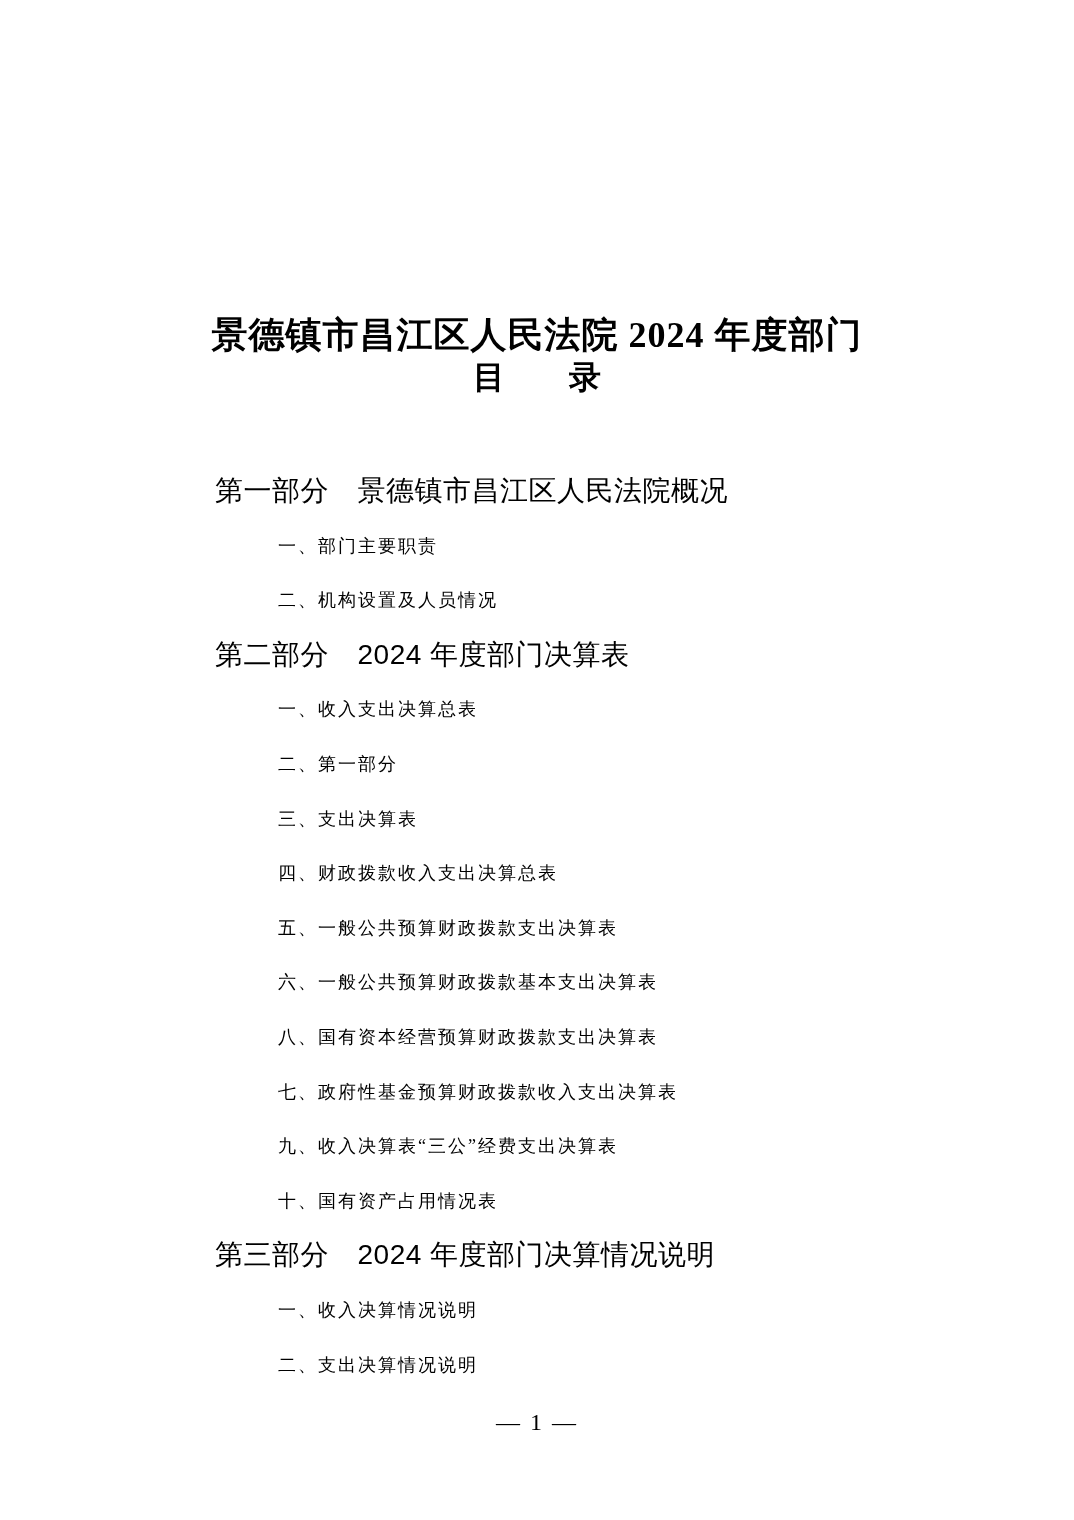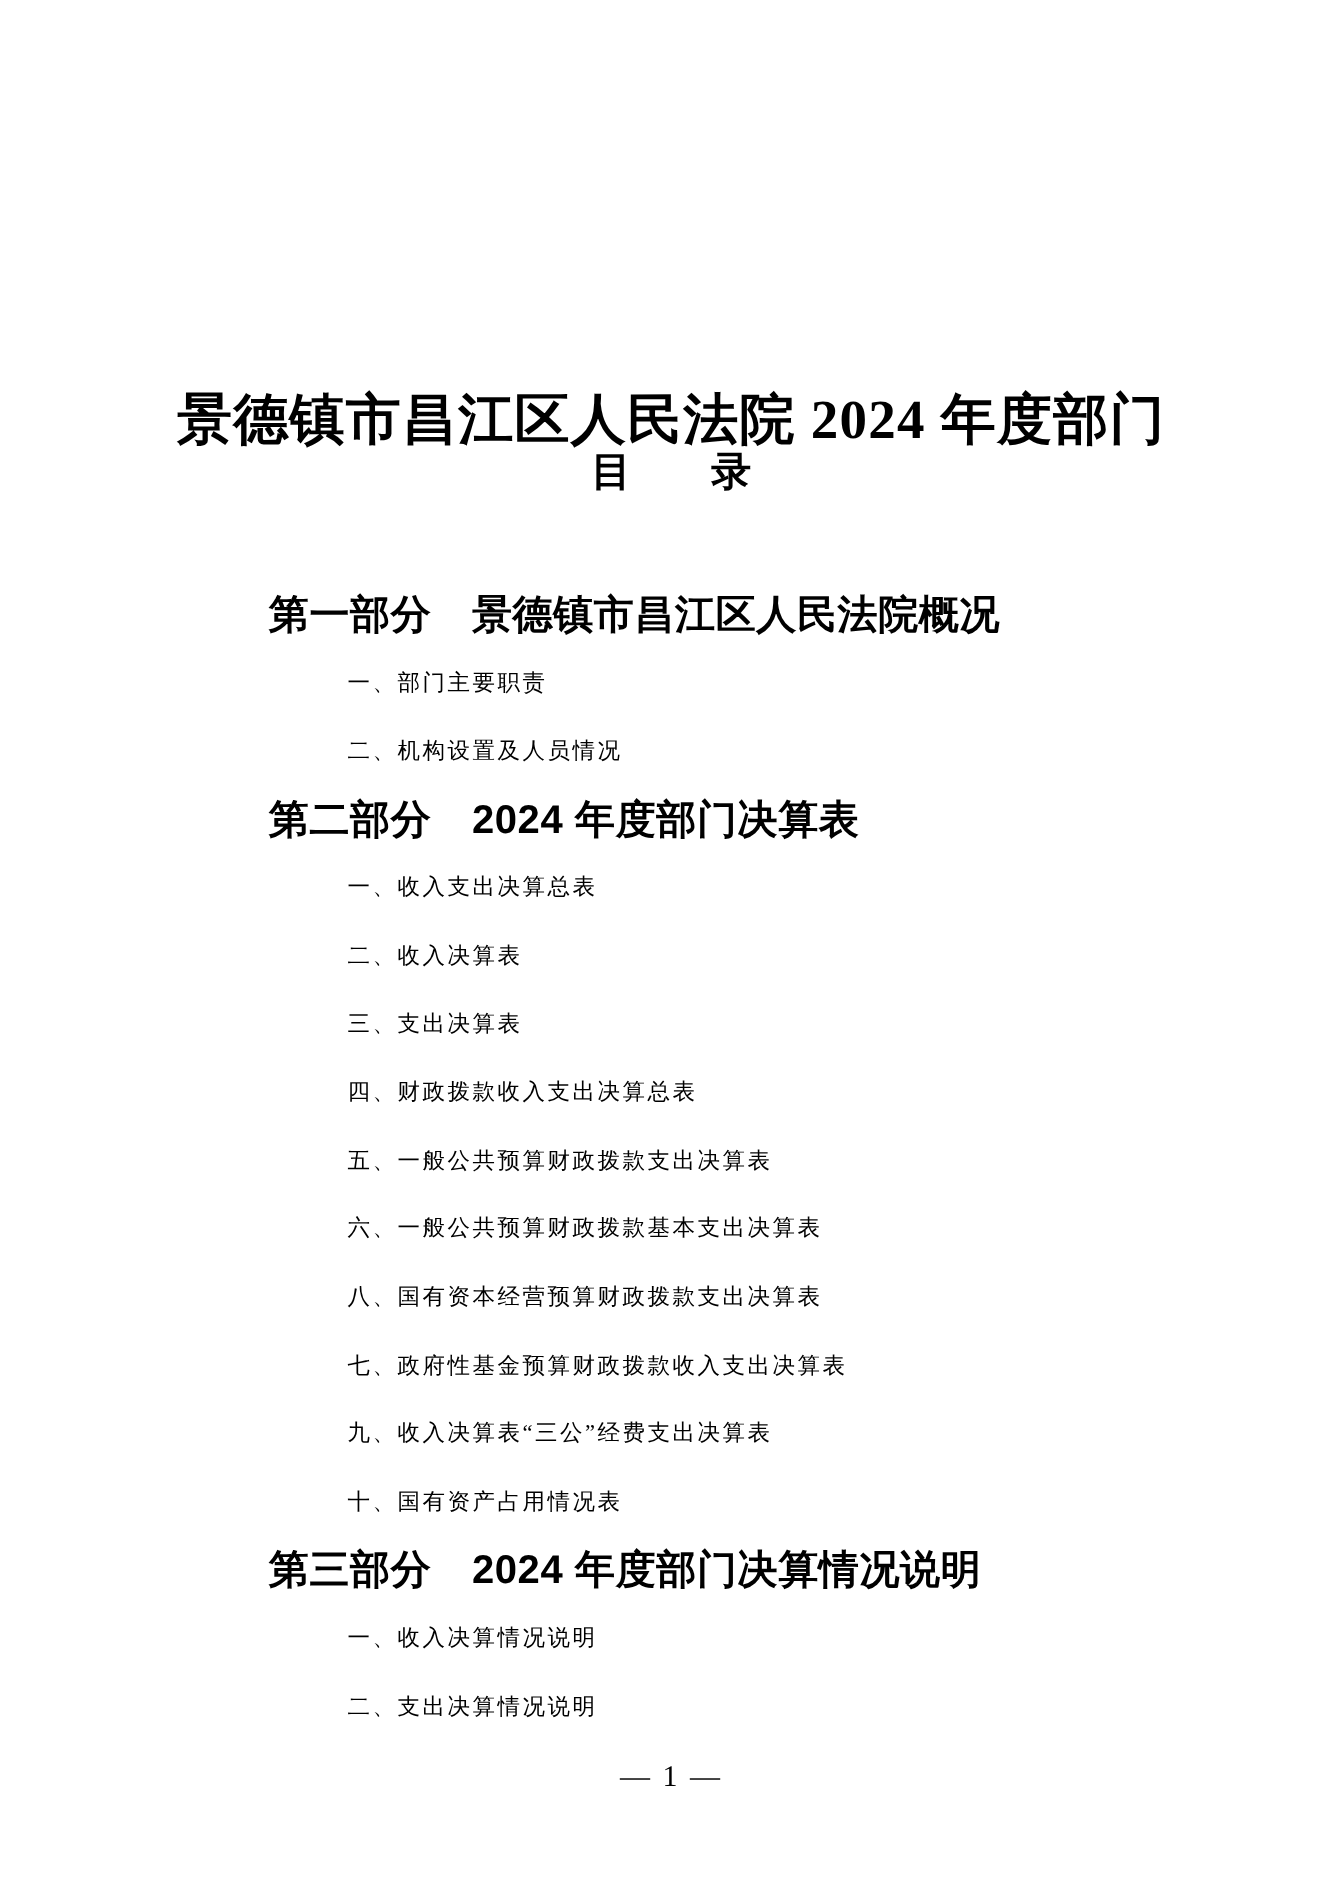--- a/index.html
+++ b/index.html
@@ -18,21 +18,21 @@
     overflow: hidden;
   }
   .title-block {
     position: absolute;
     top: 178px;
     left: 0;
     width: 100%;
     text-align: center;
     font-family: "Liberation Serif", serif;
     font-weight: bold;
-    font-size: 44px;
+    font-size: 36px;
     line-height: 63px;
     letter-spacing: 1px;
     white-space: pre;
   }
   .toc-title {
     position: absolute;
     top: 356px;
     left: 0;
     width: 100%;
     text-align: center;
@@ -49,22 +49,22 @@
     width: 100%;
   }
   .toc-row {
     height: 54.6px;
     line-height: 54.6px;
     white-space: pre;
   }
   .toc-heading {
     padding-left: 215px;
     font-family: "Liberation Sans", sans-serif;
-    font-weight: bold;
-    font-size: 32px;
+    font-weight: normal;
+    font-size: 28px;
     letter-spacing: 0.5px;
   }
   .toc-item {
     padding-left: 278px;
     font-family: "Liberation Serif", serif;
     font-weight: normal;
     font-size: 18px;
     letter-spacing: 2px;
   }
   .page-footer {
@@ -91,21 +91,21 @@
 
   <div class="toc-title">目　　录</div>
 
   <div class="toc">
     <div class="toc-row toc-heading">第一部分　景德镇市昌江区人民法院概况</div>
     <div class="toc-row toc-item">一、部门主要职责</div>
     <div class="toc-row toc-item">二、机构设置及人员情况</div>
 
     <div class="toc-row toc-heading">第二部分　2024 年度部门决算表</div>
     <div class="toc-row toc-item">一、收入支出决算总表</div>
-    <div class="toc-row toc-item">二、收入决算表</div>
+    <div class="toc-row toc-item">二、第一部分</div>
     <div class="toc-row toc-item">三、支出决算表</div>
     <div class="toc-row toc-item">四、财政拨款收入支出决算总表</div>
     <div class="toc-row toc-item">五、一般公共预算财政拨款支出决算表</div>
     <div class="toc-row toc-item">六、一般公共预算财政拨款基本支出决算表</div>
     <div class="toc-row toc-item">八、国有资本经营预算财政拨款支出决算表</div>
     <div class="toc-row toc-item">七、政府性基金预算财政拨款收入支出决算表</div>
     <div class="toc-row toc-item">九、收入决算表“三公”经费支出决算表</div>
     <div class="toc-row toc-item">十、国有资产占用情况表</div>
 
     <div class="toc-row toc-heading">第三部分　2024 年度部门决算情况说明</div>

